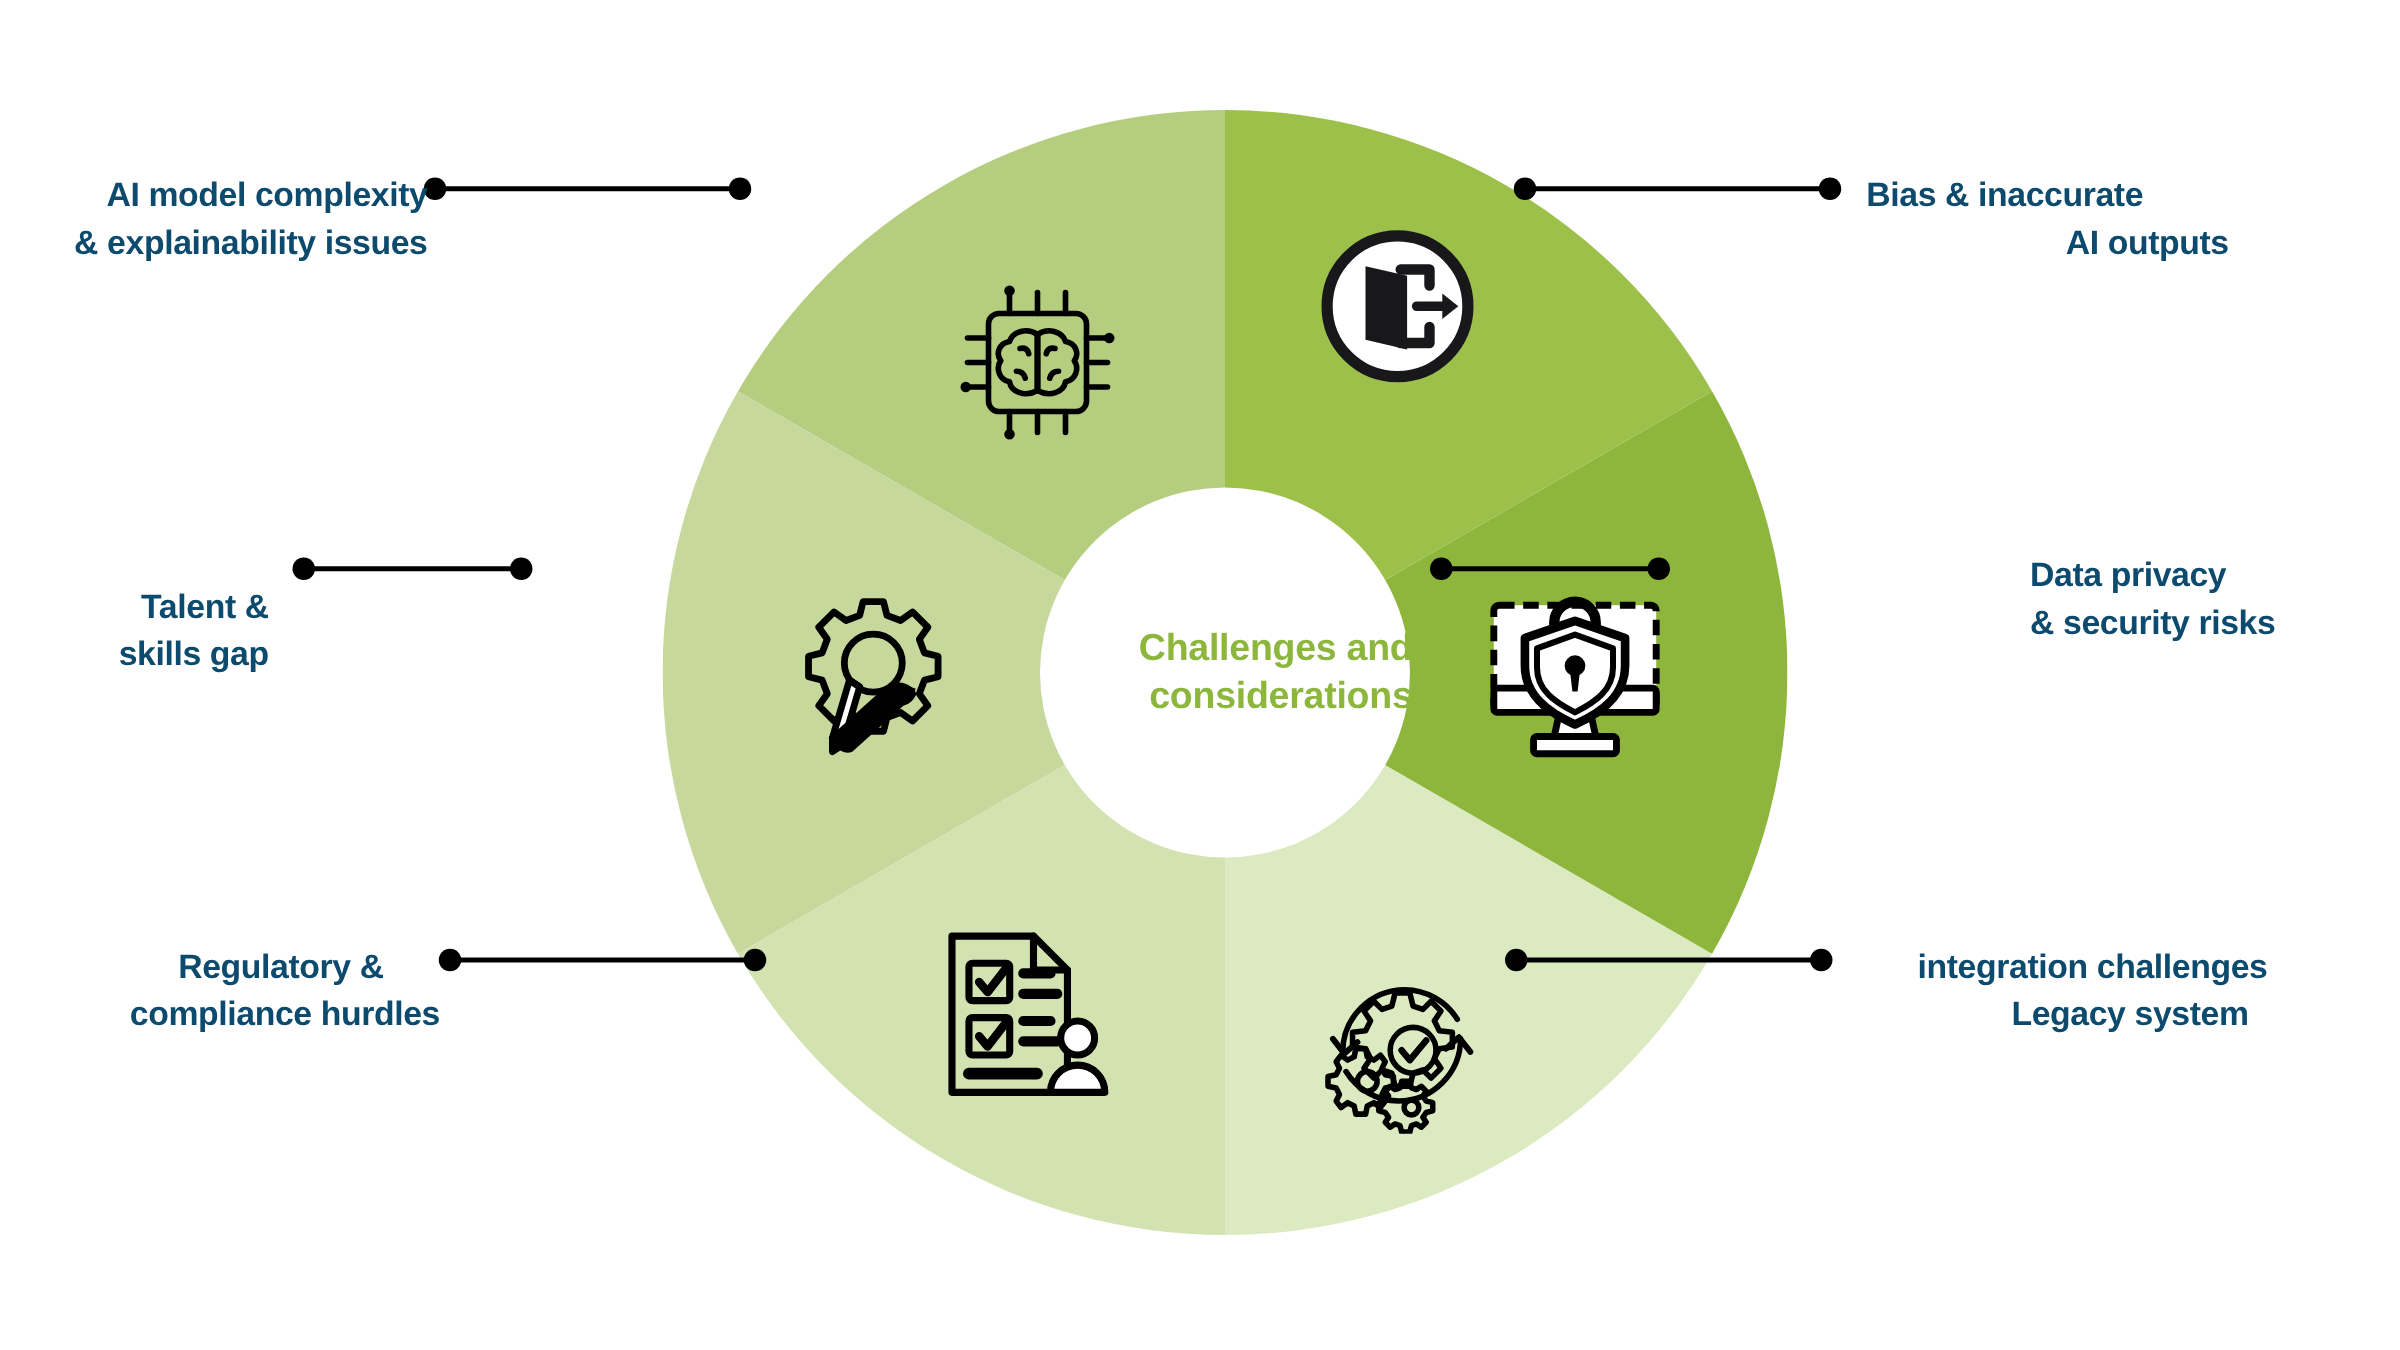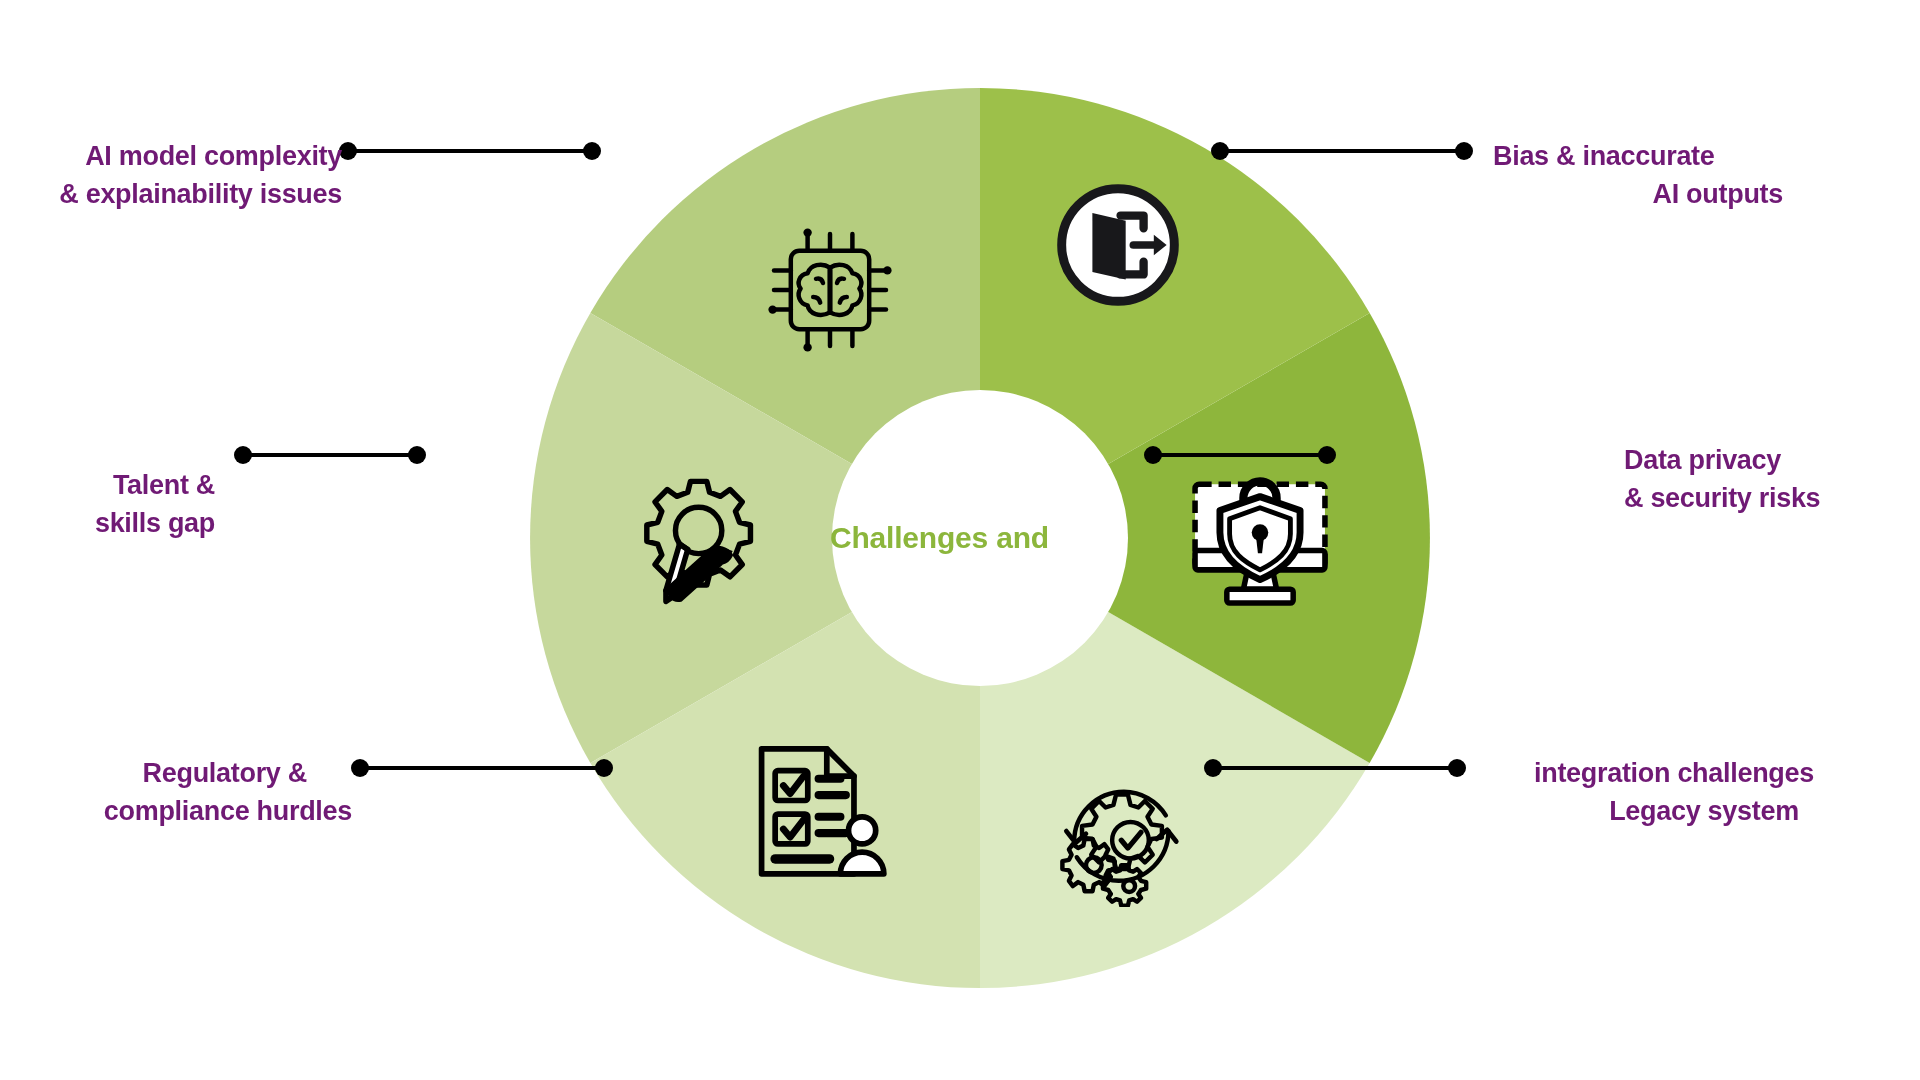--- a/index.html
+++ b/index.html
@@ -13,34 +13,34 @@
 
   .center-text {
     position:absolute;
     left:530px; top:88px;
     width:900px; height:900px;
     display:flex; align-items:center; justify-content:center;
     pointer-events:none;
   }
   .center-text-inner {
     width:300px;
-    text-align:left;
+    text-align:right;
     color:#8cb63c;
     font-weight:bold;
     font-size:30px;
     line-height:1.28;
     letter-spacing:-0.2px;
   }
 
   .icon-box { position:absolute; display:flex; align-items:center; justify-content:center; }
   .icon-box svg { display:block; }
 
   .label {
     position:absolute;
-    color:#701a75;
+    color:#0c4a6e;
     font-weight:bold;
     font-size:27px;
     line-height:1.4;
     letter-spacing:-0.3px;
     white-space:nowrap;
   }
   .label.right { text-align:right; }
   .label.left  { text-align:left; }
 
   .conn { position:absolute; }
@@ -66,20 +66,21 @@
 
       <path d="M450 450 L839.65 225 A450 450 0 0 0 450 0 Z" fill="#9dc04a"></path>
 
       <circle cx="450" cy="450" r="148" fill="#ffffff"></circle>
     </svg>
   </div>
 
   <div class="center-text">
     <div class="center-text-inner" style="color: rgb(140, 182, 60);">
       <div>Challenges and</div>
+      <div>considerations</div>
     </div>
   </div>
 
   <div class="icon-box" style="left:750px; top:210px; width:160px; height:160px;">
     <svg width="140" height="140" viewBox="0 0 100 100" fill="none" stroke="#000" stroke-width="3.2" stroke-linecap="round" stroke-linejoin="round">
       <rect x="22" y="22" width="56" height="56" rx="6"></rect>
 
       <path d="M50 34 C44 30 36 32 34 38 C28 39 26 45 29 49 C26 53 28 60 34 61 C35 67 43 70 50 66 Z" fill="none"></path>
       <path d="M50 34 C56 30 64 32 66 38 C72 39 74 45 71 49 C74 53 72 60 66 61 C65 67 57 70 50 66 Z" fill="none"></path>
       <line x1="50" y1="34" x2="50" y2="66"></line>

